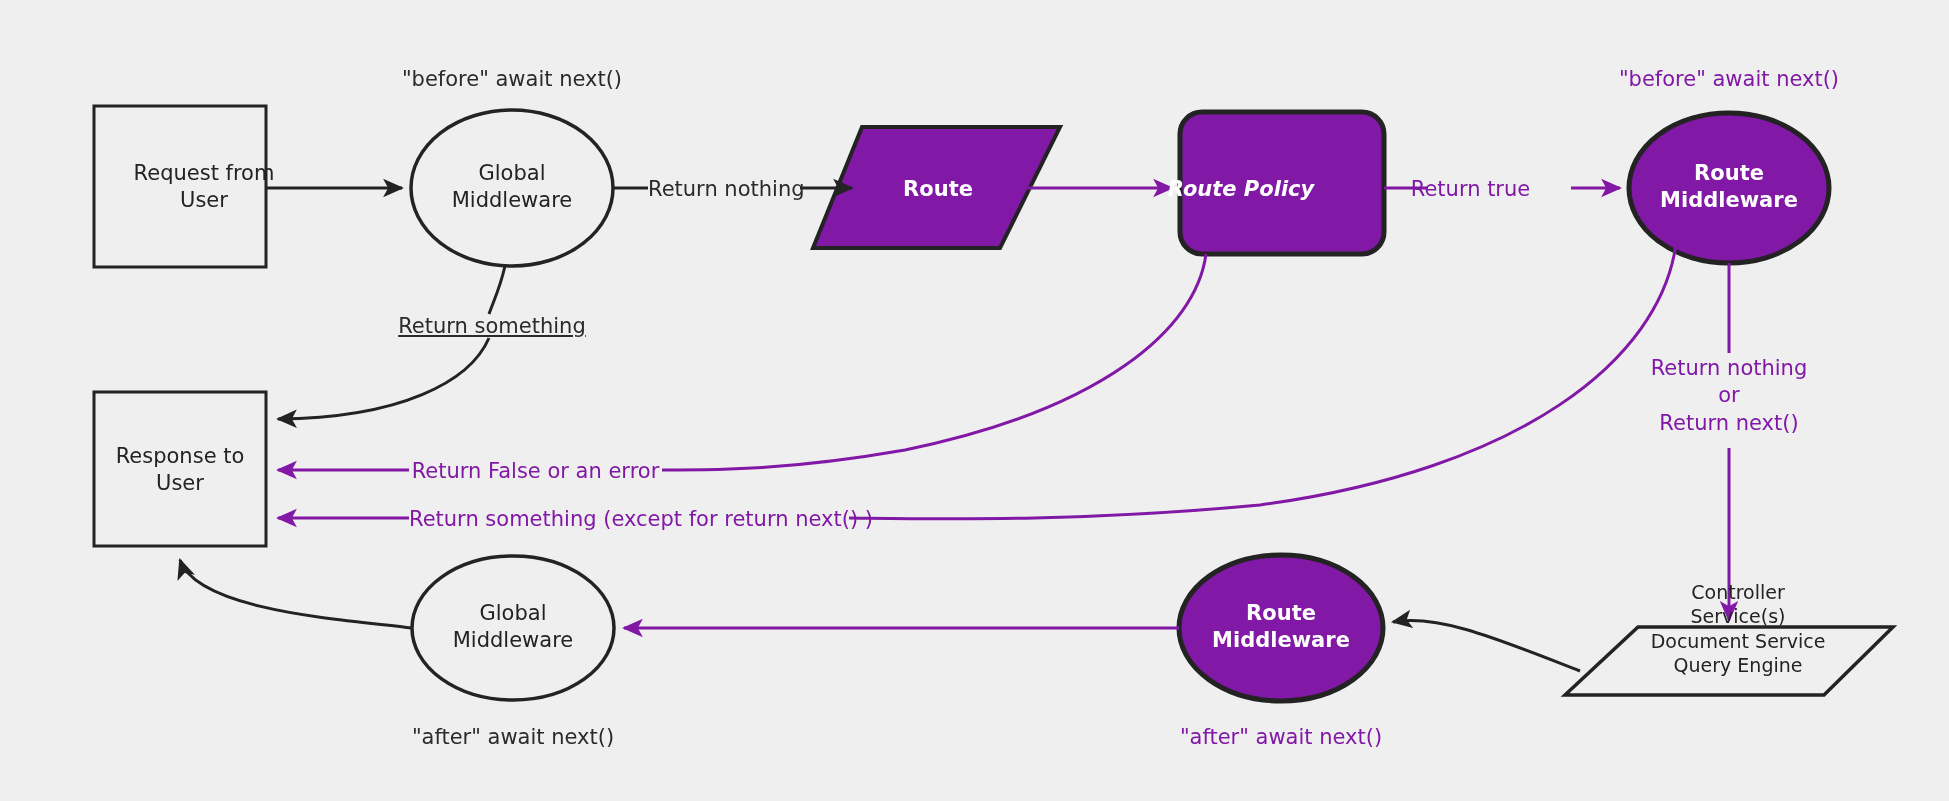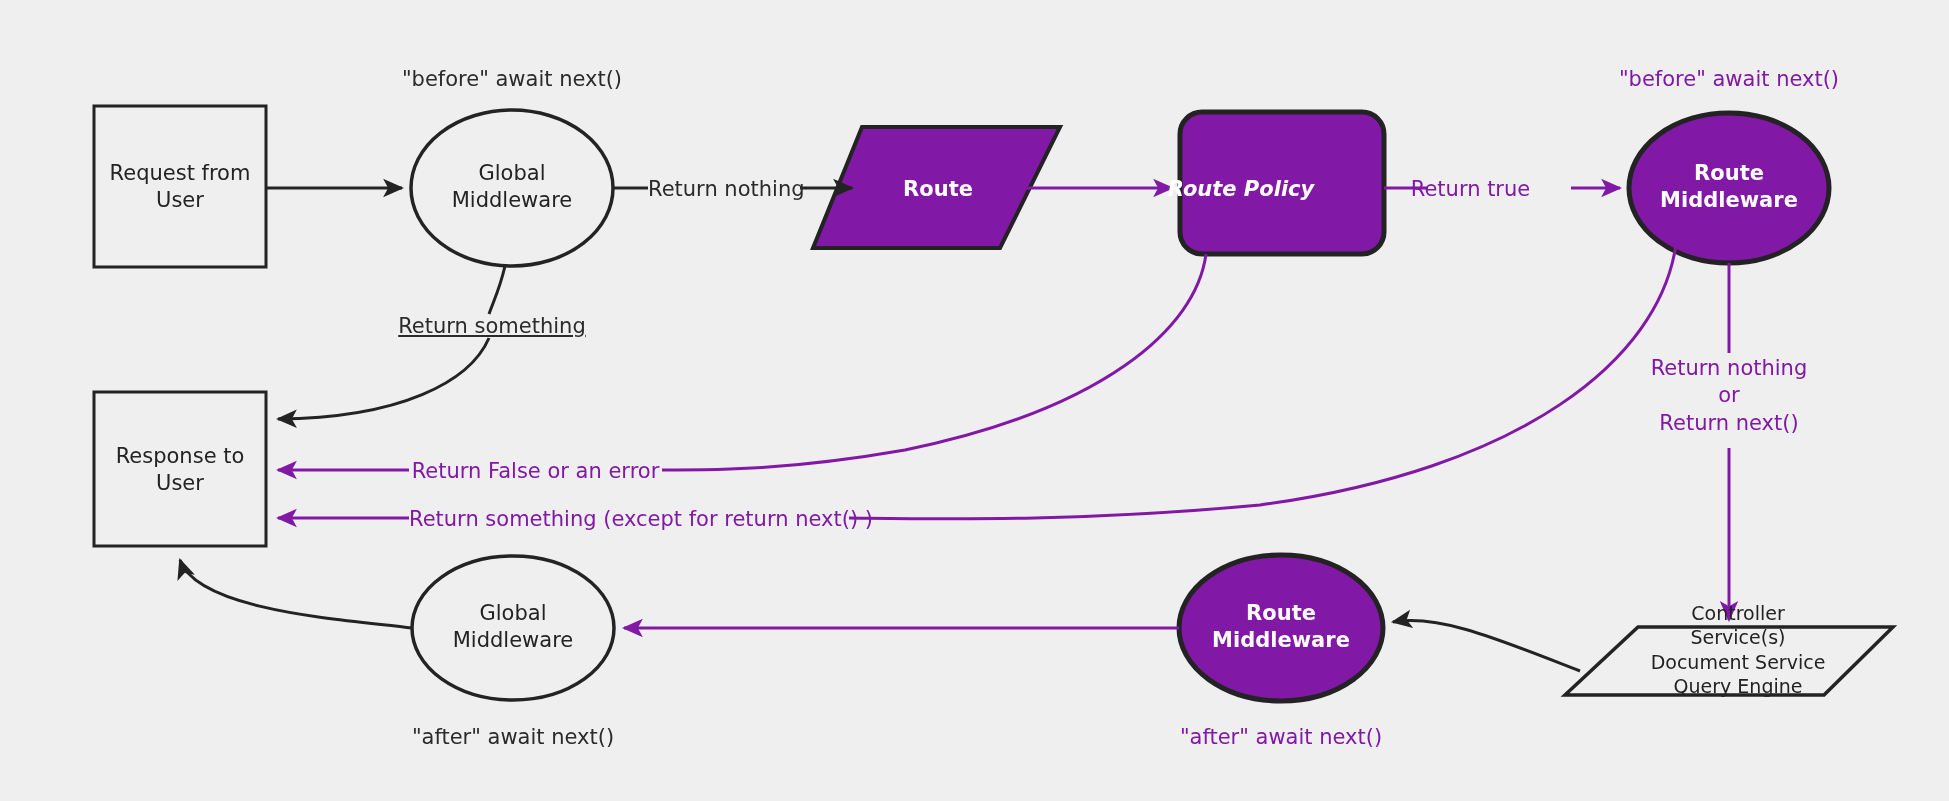--- a/index.html
+++ b/index.html
@@ -98,34 +98,34 @@
 
     <path d="M 1676 244 C 1660 360 1520 470 1260 505 C 1080 522 940 519 849 518" fill="none" stroke="#8118a6" stroke-width="3"></path>
     <line x1="409" y1="518" x2="278" y2="518" stroke="#8118a6" stroke-width="3" marker-end="url(#arrow-purple)"></line>
 
     <line x1="1729" y1="263" x2="1729" y2="353" stroke="#8118a6" stroke-width="3"></line>
     <line x1="1729" y1="448" x2="1729" y2="620" stroke="#8118a6" stroke-width="3" marker-end="url(#arrow-purple)"></line>
 
     <line x1="1179" y1="628" x2="624" y2="628" stroke="#8118a6" stroke-width="3" marker-end="url(#arrow-purple)"></line>
   </svg>
 
-  <div class="node-label dark-text" style="left:94px; top:160px; width:172px;">Request from
+  <div class="node-label dark-text" style="left:94px; top:160px; width:172px;padding-left:24px;">Request from
 User</div>
 
   <div class="node-label dark-text" style="left:412px; top:160px; width:200px;">Global
 Middleware</div>
 
   <div class="node-label white-bold" style="left:848px; top:176px; width:180px;">Route</div>
 
   <div class="node-label white-bold" style="left:1139px; top:176px; width:204px;font-style:italic;">Route Policy</div>
 
   <div class="node-label white-bold" style="left:1629px; top:160px; width:200px;">Route
 Middleware</div>
 
-  <div class="node-label dark-text" style="left:1618px; top:601px; width:240px; font-size:19px;">Controller
+  <div class="node-label dark-text" style="left:1618px; top:580px; width:240px; font-size:19px;">Controller
 Service(s)
 Document Service
 Query Engine</div>
 
   <div class="node-label white-bold" style="left:1181px; top:600px; width:200px;">Route
 Middleware</div>
 
   <div class="node-label dark-text" style="left:413px; top:600px; width:200px;">Global
 Middleware</div>
 

